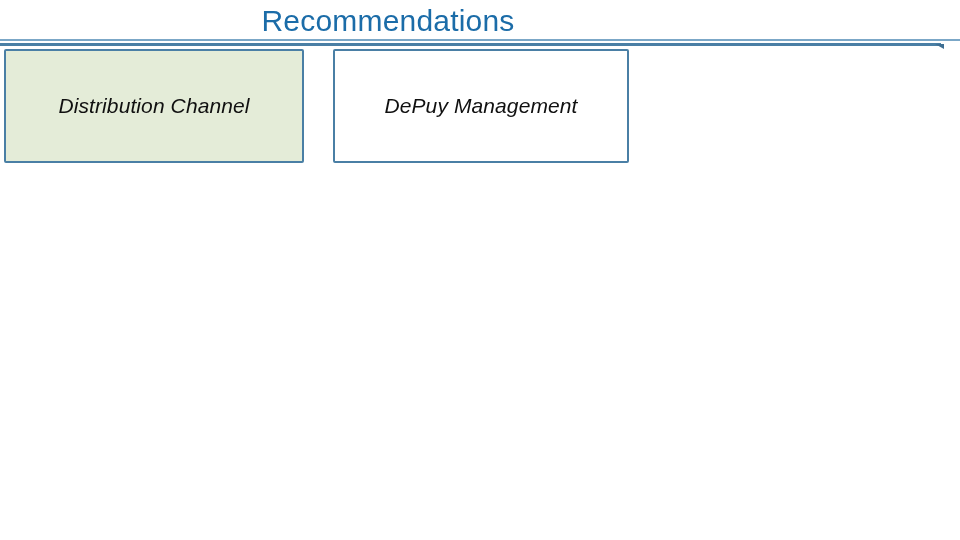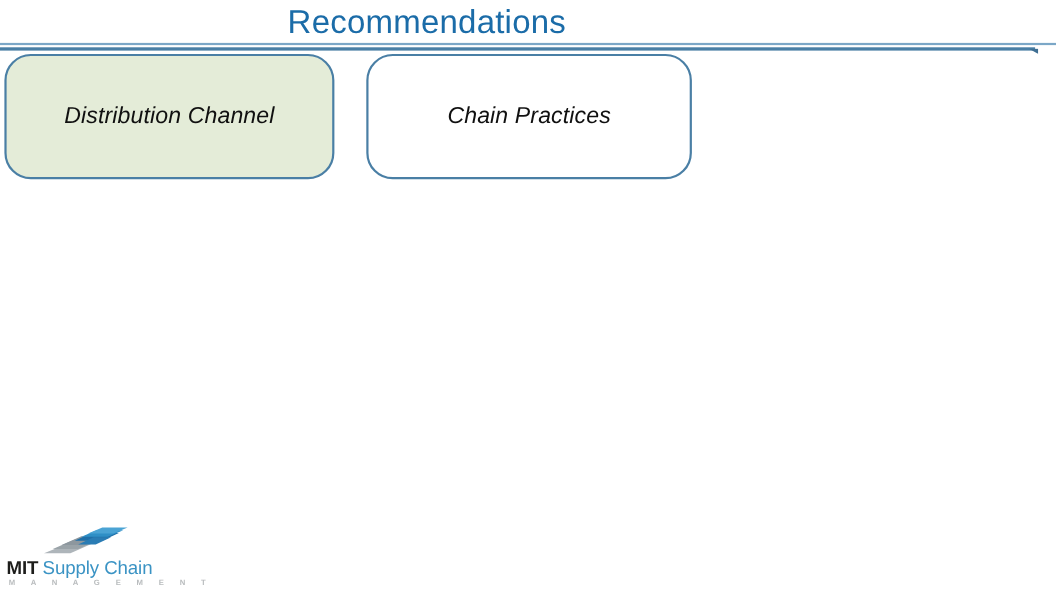--- a/index.html
+++ b/index.html
@@ -81,21 +81,21 @@
     top: 49px;
     width: 960px;
     height: 116px;
   }
   .rbox {
     position: absolute;
     top: 0;
     height: 114px;
     box-sizing: border-box;
     border: 2px solid #4a7fa5;
-    border-radius: 24px;
+    border-radius: 2px;
     display: flex;
     align-items: center;
     justify-content: center;
     background: #ffffff;
   }
   .rbox-label {
     font-family: "Liberation Sans", sans-serif;
     font-style: italic;
     font-weight: 400;
     font-size: 21px;
@@ -189,45 +189,22 @@
   <div class="rule-bottom"></div>
   <div class="rule-tick"></div>
 
   <div class="boxes-row">
 
     <div class="rbox rbox-1 green">
       <span class="rbox-label">Distribution Channel</span>
     </div>
 
     <div class="rbox rbox-2">
-      <span class="rbox-label">Chain Practices</span>
+      <span class="rbox-label">DePuy Management</span>
     </div>
 
 
   </div>
 
   <div class="content-canvas"></div>
 
-  <div class="logo">
-
-    <div class="logo-mark">
-      <svg width="80" height="28" viewBox="0 0 80 28" xmlns="http://www.w3.org/2000/svg">
-
-        <path d="M2 25 L24 16 L46 16 L26 25 Z" fill="#aeb5ba"></path>
-        <path d="M10 21 L30 12.5 L52 12.5 L33 21 Z" fill="#9aa3a8"></path>
-        <path d="M18 17.5 L36 9.5 L56 9.5 L40 17.5 Z" fill="#8d979e"></path>
-
-        <path d="M30 13.5 L45 6.5 L70 6.5 L55 13.5 Z" fill="#1f6fa8"></path>
-        <path d="M36 10 L50 4 L74 4 L60 10 Z" fill="#2f8fc6"></path>
-        <path d="M42 7 L55 1.5 L78 1.5 L65 7 Z" fill="#4aa3d4"></path>
-        <path d="M33 17 L47 10.5 L63 10.5 L49 17 Z" fill="#2a7cb4"></path>
-      </svg>
-    </div>
-
-    <div class="logo-wordmark">
-      <span class="wm-mit">MIT</span><span class="wm-sc">Supply Chain</span>
-    </div>
-
-    <div class="logo-sub">M A N A G E M E N T</div>
-
-  </div>
 
 </div>
 
 </body></html>

